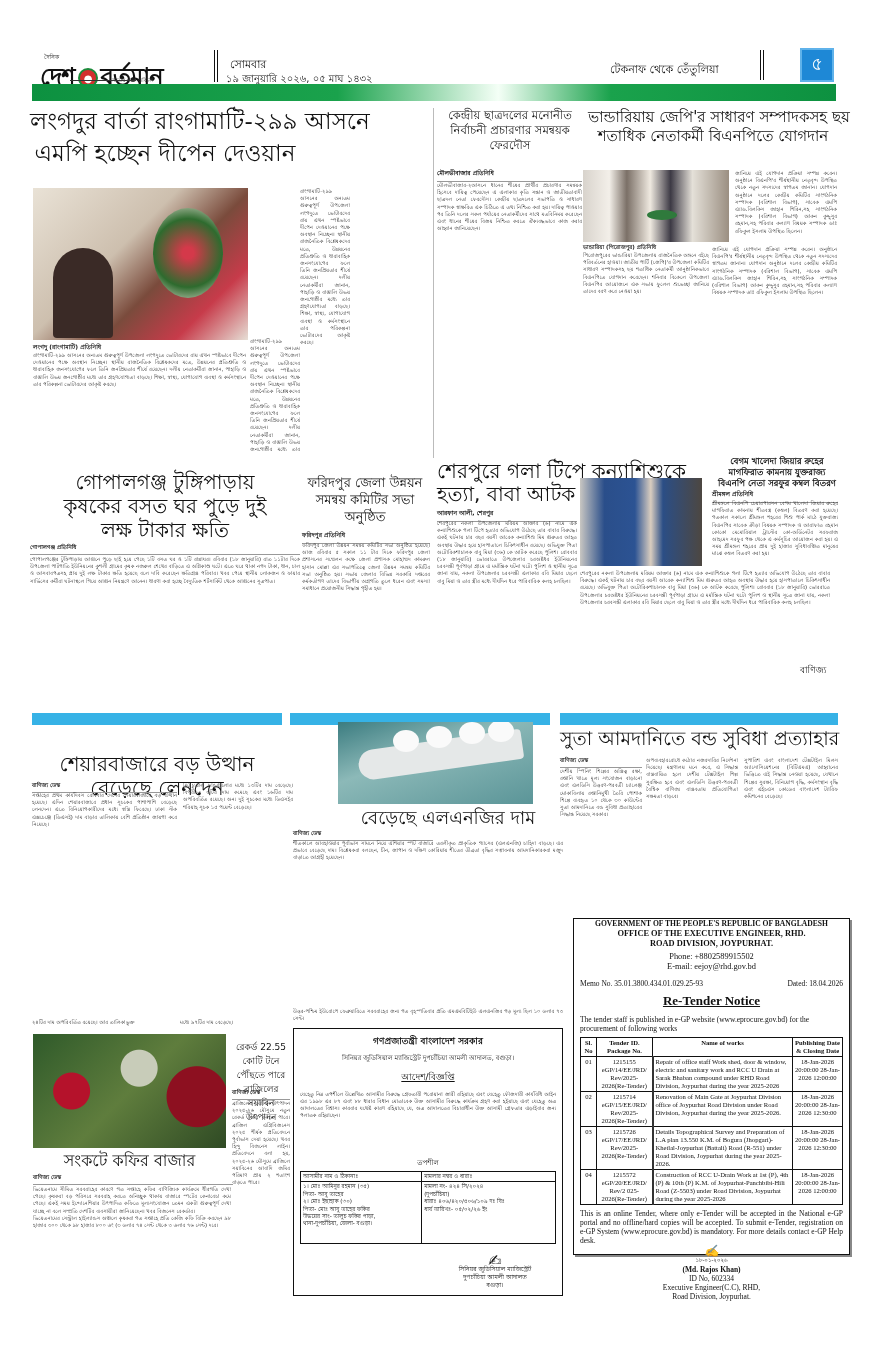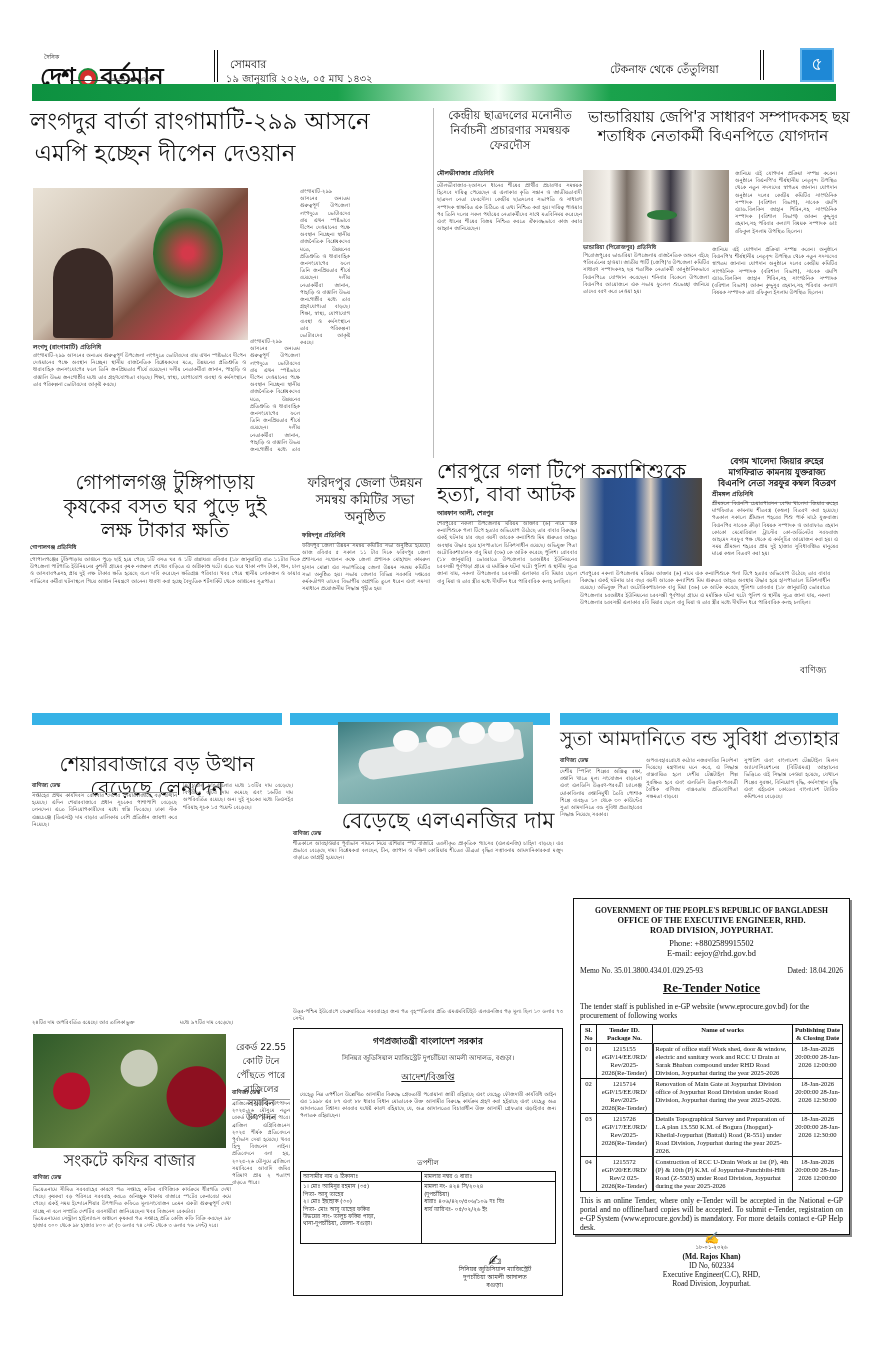--- a/index.html
+++ b/index.html
@@ -26,21 +26,21 @@
   .hl { text-align: center; line-height: 1.15; color: #111; }
   .byline { font-size: 6px; font-weight: bold; border-bottom: 1px solid #999; padding-bottom: 2px; }
   .body-text { font-size: 5.2px; line-height: 7.2px; color: #222; text-align: justify; overflow: hidden; }
   .photo { background: #888; overflow: hidden; }
   .caption { font-size: 6px; font-weight: bold; color: #222; }
   .rule-v { width: 1px; background: #bbb; }
 
   .blue-bar { top: 713px; height: 12px; background: #36b2e6; }
 
   
-  #tender { left: 573px; top: 898px; width: 277px; height: 337px; border: 1px solid #111; box-shadow: 2px 2px 0 #888; padding: 7px 6px; font-family: "Liberation Serif", serif; }
+  #tender { left: 573px; top: 918px; width: 277px; height: 337px; border: 1px solid #111; box-shadow: 2px 2px 0 #888; padding: 0 6px; font-family: "Liberation Serif", serif; }
   #tender .t-head { text-align: center; font-weight: bold; font-size: 8.4px; line-height: 10px; }
   #tender .t-contact { text-align: center; font-size: 8.4px; line-height: 9.5px; margin-top: 3px; }
   #tender .t-memo { display: flex; justify-content: space-between; font-size: 7.5px; margin-top: 8px; }
   #tender .t-title { text-align: center; font-weight: bold; font-size: 13px; text-decoration: underline; margin-top: 5px; }
   #tender .t-intro { font-size: 7.5px; line-height: 9px; margin-top: 6px; }
   #tender table { border-collapse: collapse; width: 100%; margin-top: 4px; font-size: 6.6px; line-height: 8px; }
   #tender th, #tender td { border: 1px solid #111; vertical-align: top; padding: 1px 2px; }
   #tender th { font-weight: bold; text-align: center; }
   #tender td.c { text-align: center; }
   #tender td.b { border-left: 2px solid #333; }
@@ -150,21 +150,21 @@
 <div class="abs body-text" style="left:32px;top:1019px;width:140px;height:8px;">২৪টির দাম অপরিবর্তিত রয়েছে। আর তালিকাভুক্ত</div>
 <div class="abs body-text" style="left:180px;top:1019px;width:110px;height:8px;">মধ্যে ৯৭টির দাম বেড়েছে।</div>
 
 <div class="abs photo" style="left:338px;top:722px;width:195px;height:82px;background:linear-gradient(160deg,#3b7c80 0%,#8cb9b8 40%,#5b9598 100%);">
   <div style="position:absolute;left:20px;top:18px;width:165px;height:30px;background:#e5e8e8;border-radius:30px 8px 8px 30px;transform:rotate(-8deg);"></div>
   <div style="position:absolute;left:55px;top:8px;width:26px;height:22px;background:#fafafa;border-radius:50%;"></div>
   <div style="position:absolute;left:88px;top:4px;width:26px;height:22px;background:#fafafa;border-radius:50%;"></div>
   <div style="position:absolute;left:121px;top:0px;width:26px;height:22px;background:#fafafa;border-radius:50%;"></div>
   <div style="position:absolute;left:150px;top:-2px;width:26px;height:22px;background:#fafafa;border-radius:50%;"></div>
 </div>
-<div class="abs hl" style="left:338px;top:808px;width:220px;font-size:22px;">বেড়েছে এলএনজির দাম</div>
+<div class="abs hl" style="left:338px;top:808px;width:220px;font-size:18px;">বেড়েছে এলএনজির দাম</div>
 <div class="abs byline" style="left:293px;top:830px;width:140px;font-size:5.5px;">বাণিজ্য ডেস্ক</div>
 <div class="abs body-text" style="left:293px;top:840px;width:270px;height:165px;">শীতকালে আবহাওয়ার পূর্বাভাস সামনে নিয়ে এশিয়ার স্পট বাজারে তরলীকৃত প্রাকৃতিক গ্যাসের (এলএনজি) চাহিদা বাড়ছে। এর প্রভাবে বেড়েছে দাম। বিশ্লেষকরা বলছেন, চীন, জাপান ও দক্ষিণ কোরিয়ায় শীতের তীব্রতা বৃদ্ধির সম্ভাবনায় আমদানিকারকরা মজুদ বাড়াতে আগ্রহী হয়েছেন।</div>
 <div class="abs body-text" style="left:293px;top:1008px;width:270px;height:16px;">উত্তর-পশ্চিম ইউরোপে ফেব্রুয়ারিতে সরবরাহের জন্য গত বৃহস্পতিবার প্রতি এমএমবিটিইউ এলএনজির গড় মূল্য ছিল ১০ ডলার ৭৩ সেন্ট।</div>
 
 <div class="abs hl" style="left:560px;top:728px;width:280px;font-size:19px;text-align:left;white-space:nowrap;">সুতা আমদানিতে বন্ড সুবিধা প্রত্যাহার</div>
 <div class="abs byline" style="left:560px;top:757px;width:82px;font-size:5.5px;">বাণিজ্য ডেস্ক</div>
 <div class="abs body-text" style="left:560px;top:768px;width:82px;height:110px;">দেশীয় স্পিনিং শিল্পের অস্তিত্ব রক্ষা, রপ্তানি খাতে মূল্য সংযোজন বাড়ানো এবং এলডিসি উত্তরণ-পরবর্তী চ্যালেঞ্জ মোকাবিলায় রপ্তানিমুখী তৈরি পোশাক শিল্পে ব্যবহৃত ১০ থেকে ৩০ কাউন্টের সুতা আমদানিতে বন্ড সুবিধা প্রত্যাহারের সিদ্ধান্ত নিয়েছে সরকার।</div>
 <div class="abs body-text" style="left:646px;top:757px;width:92px;height:121px;">অপব্যবহাররোধে কঠোর নজরদারির নির্দেশনা দিয়েছে। মন্ত্রণালয় মনে করে, এ সিদ্ধান্ত বাস্তবায়িত হলে দেশীয় টেক্সটাইল শিল্প সুরক্ষিত হবে এবং এলডিসি উত্তরণ-পরবর্তী বৈশ্বিক বাণিজ্য বাস্তবতায় প্রতিযোগিতা সক্ষমতা বাড়বে।</div>
 <div class="abs body-text" style="left:744px;top:757px;width:94px;height:121px;">সুপারিশ এবং বাংলাদেশ টেক্সটাইল মিলস অ্যাসোসিয়েশনের (বিটিএমএ) আহ্বানের ভিত্তিতে এই সিদ্ধান্ত নেওয়া হয়েছে, যেখানে শিল্পের সুরক্ষা, বিনিয়োগ বৃদ্ধি, কর্মসংস্থান বৃদ্ধি এবং এইচএস কোডের বাংলাদেশ ট্যারিফ কমিশনের বেড়েছে।</div>
 

